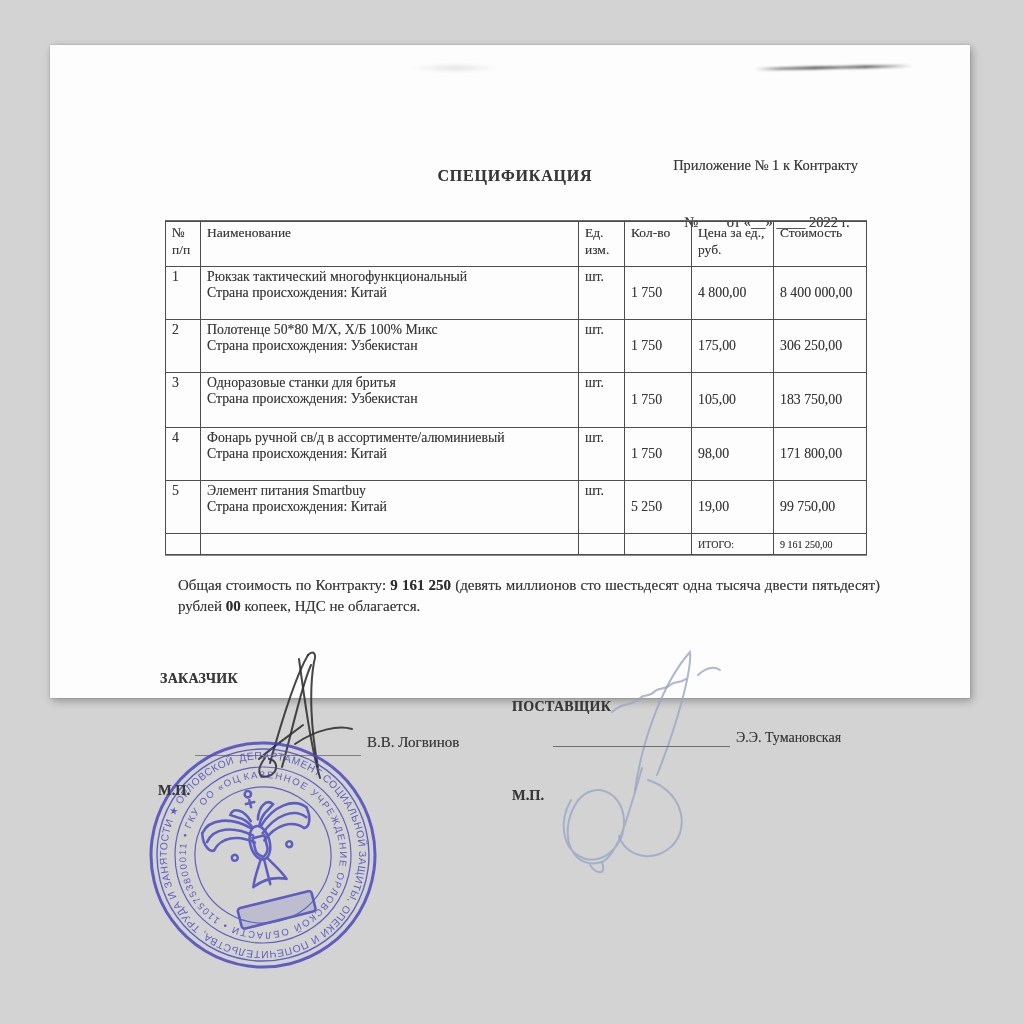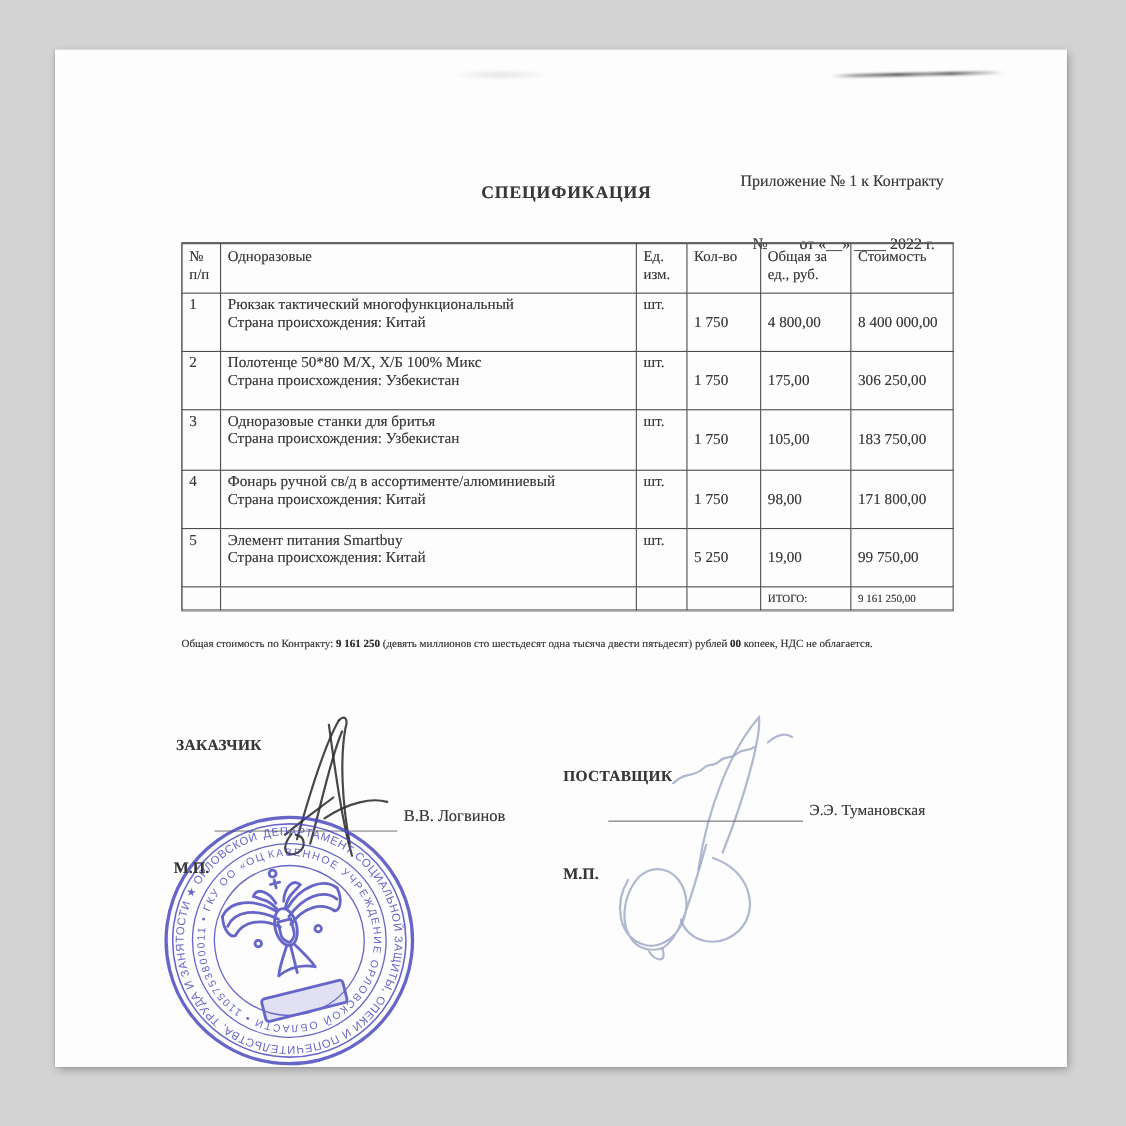--- a/index.html
+++ b/index.html
@@ -1,18 +1,18 @@
 <!DOCTYPE html>
 <html><head>
 <meta charset="utf-8">
 <style>
   html,body{margin:0;padding:0;width:1024px;height:1024px;overflow:hidden;
     background:#d3d3d3;font-family:"Liberation Serif", serif;}
   .stage{position:relative;width:1024px;height:1024px;background:#d3d3d3;}
-  .page{position:absolute;left:50px;top:45px;width:920px;height:925px;
+  .page{position:absolute;left:50px;top:45px;width:920px;height:653px;
     background:#fdfdfd;box-shadow:2px 3px 8px rgba(0,0,0,.30),0 0 1px rgba(0,0,0,.35);}
   .txt{color:#383838;text-shadow:0 0 .6px rgba(55,55,55,.55);}
   
   .artifact-line{position:absolute;left:705px;top:21px;width:158px;height:3px;
     background:linear-gradient(90deg,transparent,#8a8a8a 15%,#3f3f3f 38%,#777 55%,#4a4a4a 70%,transparent);
     filter:blur(.8px);transform:rotate(-1.2deg);opacity:.85;}
   .artifact-smudge{position:absolute;left:360px;top:18px;width:90px;height:10px;
     background:radial-gradient(ellipse at center,rgba(120,120,120,.18),transparent 70%);filter:blur(1px);}
   
   .appendix{position:absolute;top:73px;right:112px;font-size:14.5px;line-height:19px;
@@ -28,22 +28,22 @@
   thead th{font-weight:400;text-align:left;vertical-align:top;height:40px;font-size:13.5px;line-height:17px;}
   tr.item-row{height:52px;}
   td.c-num{vertical-align:top;}
   td.c-name{vertical-align:top;}
   .namewrap{display:flex;flex-direction:column;height:48px;}
   td.c-unit{vertical-align:top;}
   td.c-qty,td.c-price,td.c-cost{vertical-align:middle;padding-top:8px;border-radius:18px;}
   tr.total-row{height:21px;}
   tr.total-row td{font-size:10px;}
   
-  .summary{position:absolute;left:115px;top:530px;width:702px;margin:0;
-    font-size:10px;line-height:21px;text-align:justify;}
+  .summary{position:absolute;left:128px;top:530px;width:702px;margin:0;
+    font-size:15px;line-height:21px;text-align:justify;}
   .summary b{font-weight:700;color:#2c2c2c;}
   
   .sig-role{position:absolute;font-weight:700;font-size:14px;letter-spacing:.3px;}
   .role-customer{left:110px;top:626px;}
   .role-supplier{left:462px;top:632px;margin-top:22px;}
   .sig-line{position:absolute;height:0;border-bottom:1.6px solid #8d8d8d;filter:blur(.3px);}
   .line-customer{left:145px;top:710px;width:166px;border-color:#7f7f7f;}
   .line-supplier{left:503px;top:701px;width:177px;border-color:#6f6f6f;}
   .sig-name{position:absolute;font-size:15px;}
   .name-customer{left:317px;top:689px;}
@@ -91,24 +91,24 @@
         <col style="width:35px">
           <col style="width:378px">
           <col style="width:46px">
         <col style="width:67px">
           <col style="width:82px">
           <col style="width:93px">
       </colgroup>
       <thead>
         <tr>
           <th>№ п/п</th>
-          <th>Одноразовые</th>
+          <th>Наименование</th>
           <th>Ед. изм.</th>
           <th>Кол-во</th>
-          <th>Общая за ед., руб.</th>
+          <th>Цена за ед., руб.</th>
           <th>Стоимость</th>
         </tr>
       </thead>
       <tbody>
         <tr class="item-row">
           <td class="c-num">1</td>
           <td class="c-name">
             <div class="namewrap">
               <div>Рюкзак тактический многофункциональный</div>
               <div>Страна происхождения: Китай</div>

